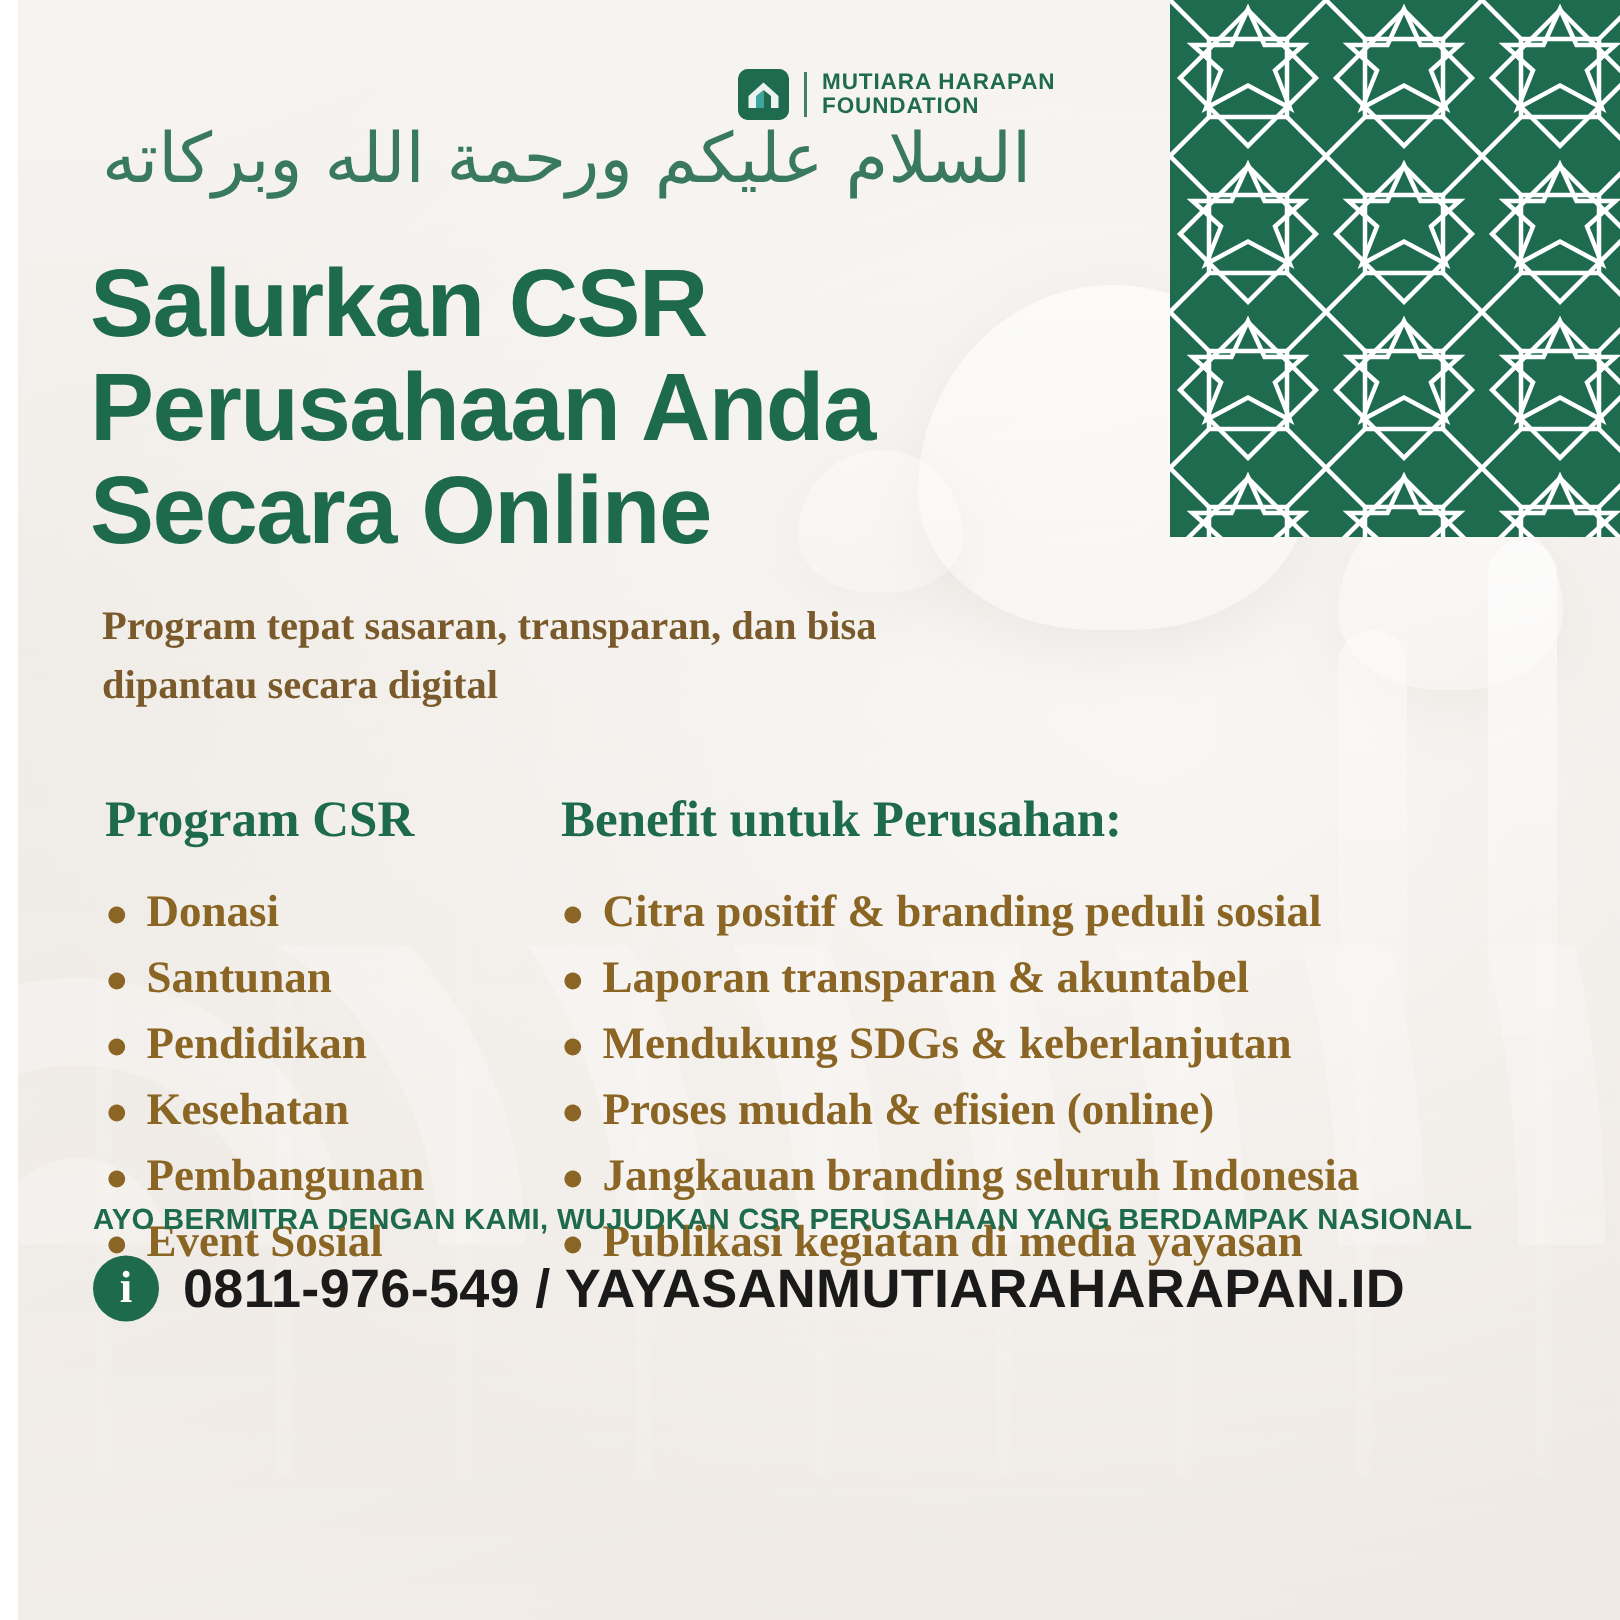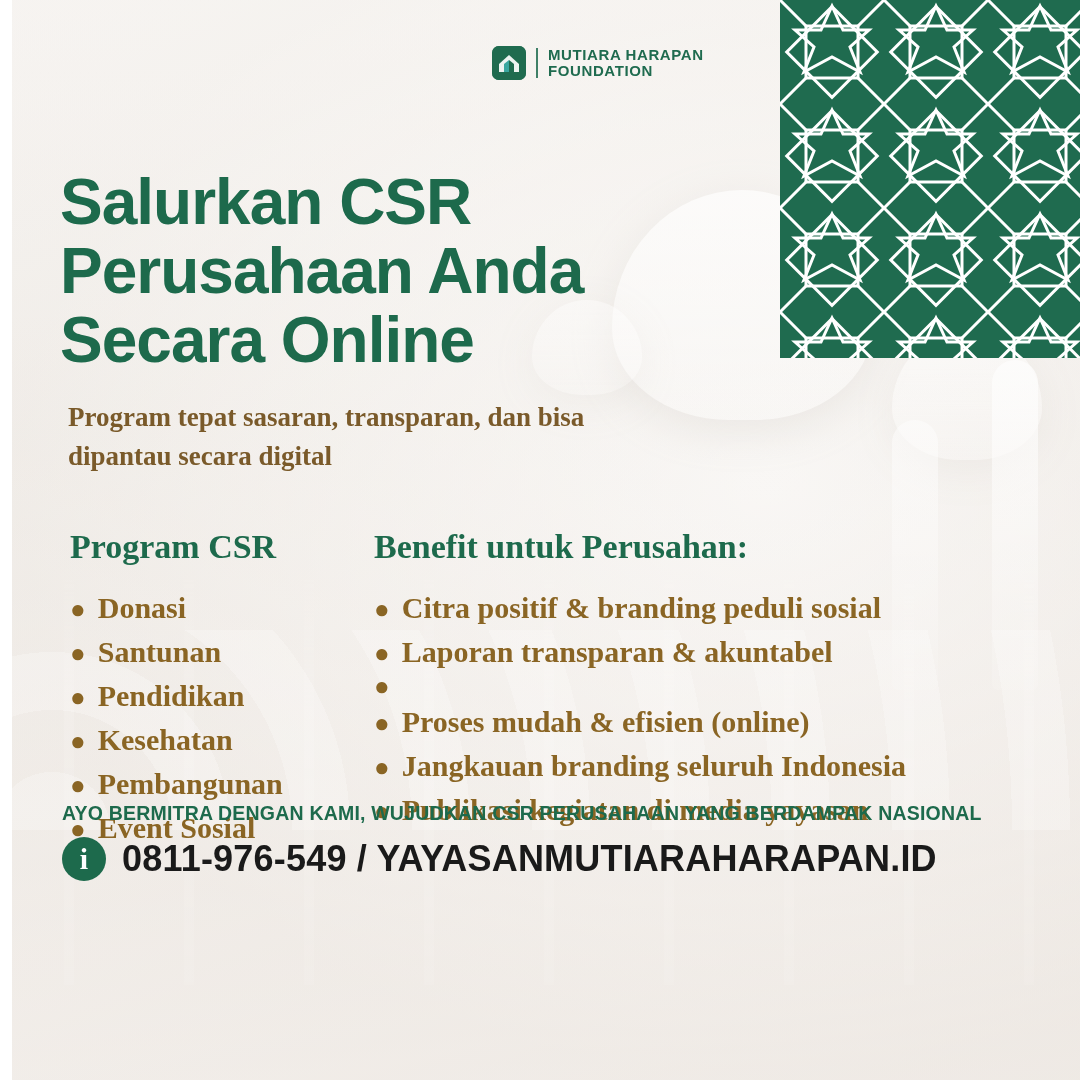--- a/index.html
+++ b/index.html
@@ -188,20 +188,21 @@
         <path d="M17 26 L17 14 L22 18 L22 26 Z" fill="#1f6b4f"></path>
       </svg>
     </div>
     <div class="logo-divider"></div>
     <div class="logo-text">
       <div class="l1">MUTIARA HARAPAN</div>
       <div class="l2">FOUNDATION</div>
     </div>
   </div>
 
+  <div class="arabic">السلام عليكم ورحمة الله وبركاته</div>
 
   <h1 class="headline">Salurkan CSR Perusahaan Anda Secara Online</h1>
   <p class="subhead">Program tepat sasaran, transparan, dan bisa dipantau secara digital</p>
 
   <div class="col-left">
     <div class="col-title">Program CSR</div>
     <ul class="list">
       <li>
           <span class="dot">●</span>
           <span>Donasi</span>
@@ -235,20 +236,21 @@
       <li>
           <span class="dot">●</span>
           <span>Citra positif &amp; branding peduli sosial</span>
         </li>
       <li>
           <span class="dot">●</span>
           <span>Laporan transparan &amp; akuntabel</span>
         </li>
       <li>
           <span class="dot">●</span>
+          <span>Mendukung SDGs &amp; keberlanjutan</span>
         </li>
       <li>
           <span class="dot">●</span>
           <span>Proses mudah &amp; efisien (online)</span>
         </li>
       <li>
           <span class="dot">●</span>
           <span>Jangkauan branding seluruh Indonesia</span>
         </li>
       <li>

